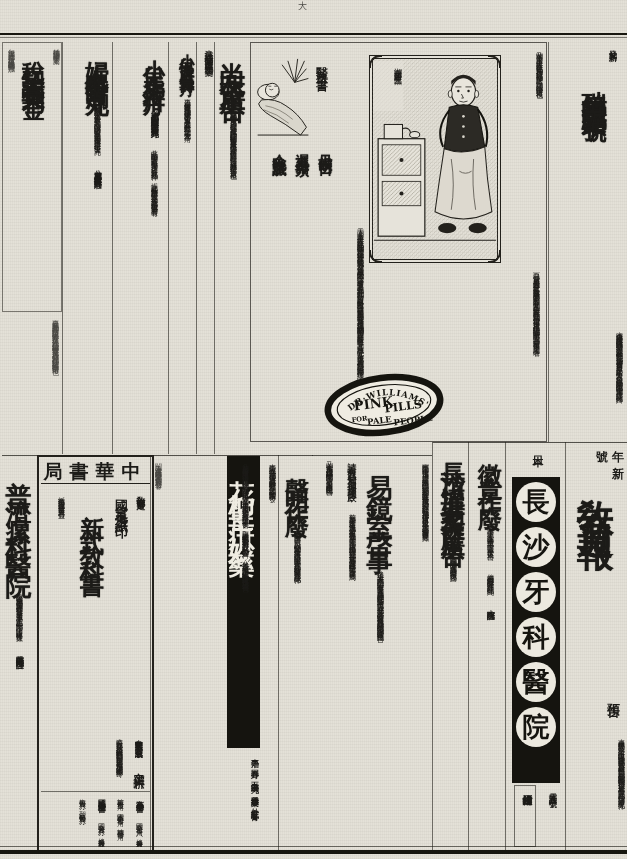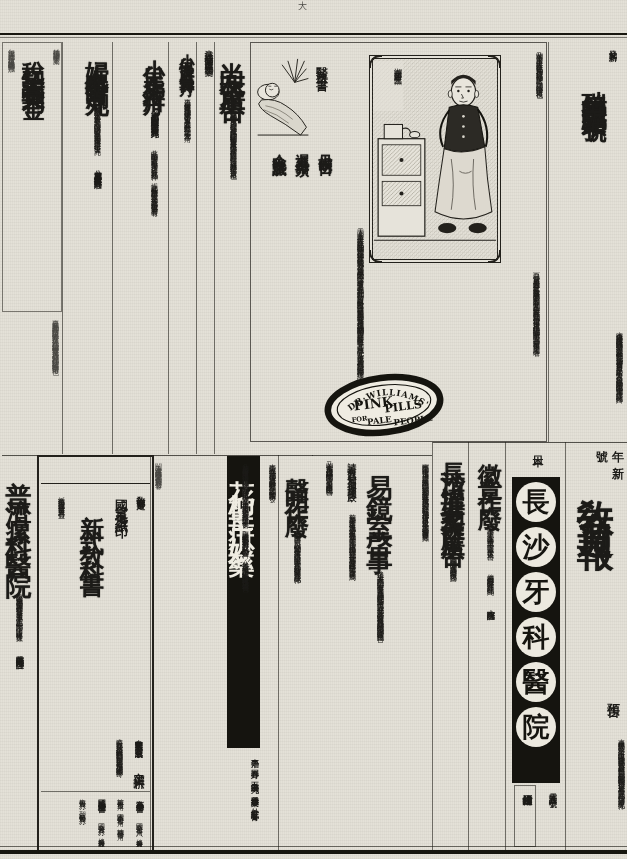--- a/index.html
+++ b/index.html
@@ -210,20 +210,21 @@
     <div class="v t7" style="position:absolute;right:2px;top:2px;width:15px;height:300px">本堂研究南洋醫治花柳毒疳之法歷試歷驗有起死回生之妙藥到病除永不再發</div>
     <div class="strip v" style="position:absolute;right:19px;top:0;width:33px;height:292px">
       <span class="cal" style="font-size:26px;letter-spacing:14px;margin:4px auto">花柳毒疳妙藥</span>
     </div>
     <div class="v t8 b" style="position:absolute;right:19px;top:296px;width:33px;height:96px">專治　回春丹　五淋白濁丸　普通痧藥　外症玉紅膏</div>
     <div class="v t7" style="position:absolute;left:13px;top:2px;width:86px;height:390px">凡初起梅毒疳瘡魚口便毒下疳楊梅結毒一切惡症一經敷服卽可斷根每料大洋一元五角重者加倍愈後永不再發如不見效原銀退還決不食言　瘰癧痔漏瘋氣癱瘓均有專科另設女醫一位專看婦科　分發長沙省城學道街崔氏繡香廬謙讓街福芝堂藥棧均有代售</div>
     <div class="v t7 fade" style="position:absolute;left:0;top:2px;width:12px;height:390px">閩魯上海沈氏鏡面散生髮膠易處寶片均有發客</div>
   </div>
 
   <div class="sec" style="left:37px;top:455px;width:113px;height:395px;border:2px solid #23211c">
+    <div class="b" style="position:absolute;top:2px;left:0;right:0;text-align:center;font-size:19px;letter-spacing:7px">局書華中</div>
     <div style="position:absolute;top:26px;left:2px;right:2px;height:1px;background:#23211c"></div>
     <div class="v t9 b" style="position:absolute;top:32px;right:5px;width:14px;height:120px">敎育部審定</div>
     <div class="v b" style="position:absolute;top:32px;right:22px;width:19px;height:206px;font-size:13px;letter-spacing:5px">國貨毛邊紙印</div>
     <div class="v cal" style="position:absolute;top:40px;right:44px;width:32px;height:230px;font-size:24px;letter-spacing:14px">新式敎科書</div>
     <div class="v t7" style="position:absolute;top:34px;left:5px;width:22px;height:236px">紙色黃面無光保護兒童目力至爲有益</div>
     <div class="v" style="position:absolute;top:276px;left:4px;right:4px;height:56px">
       <span class="t8 b">中華民國八年一月完全出版</span>
       <span class="b" style="font-size:11px;letter-spacing:2px">定價六折</span>
       <span class="t7">遵照敎育部最新法令編輯材料新穎印刷精良批發另有特別廉價函索樣本卽寄</span>
     </div>

